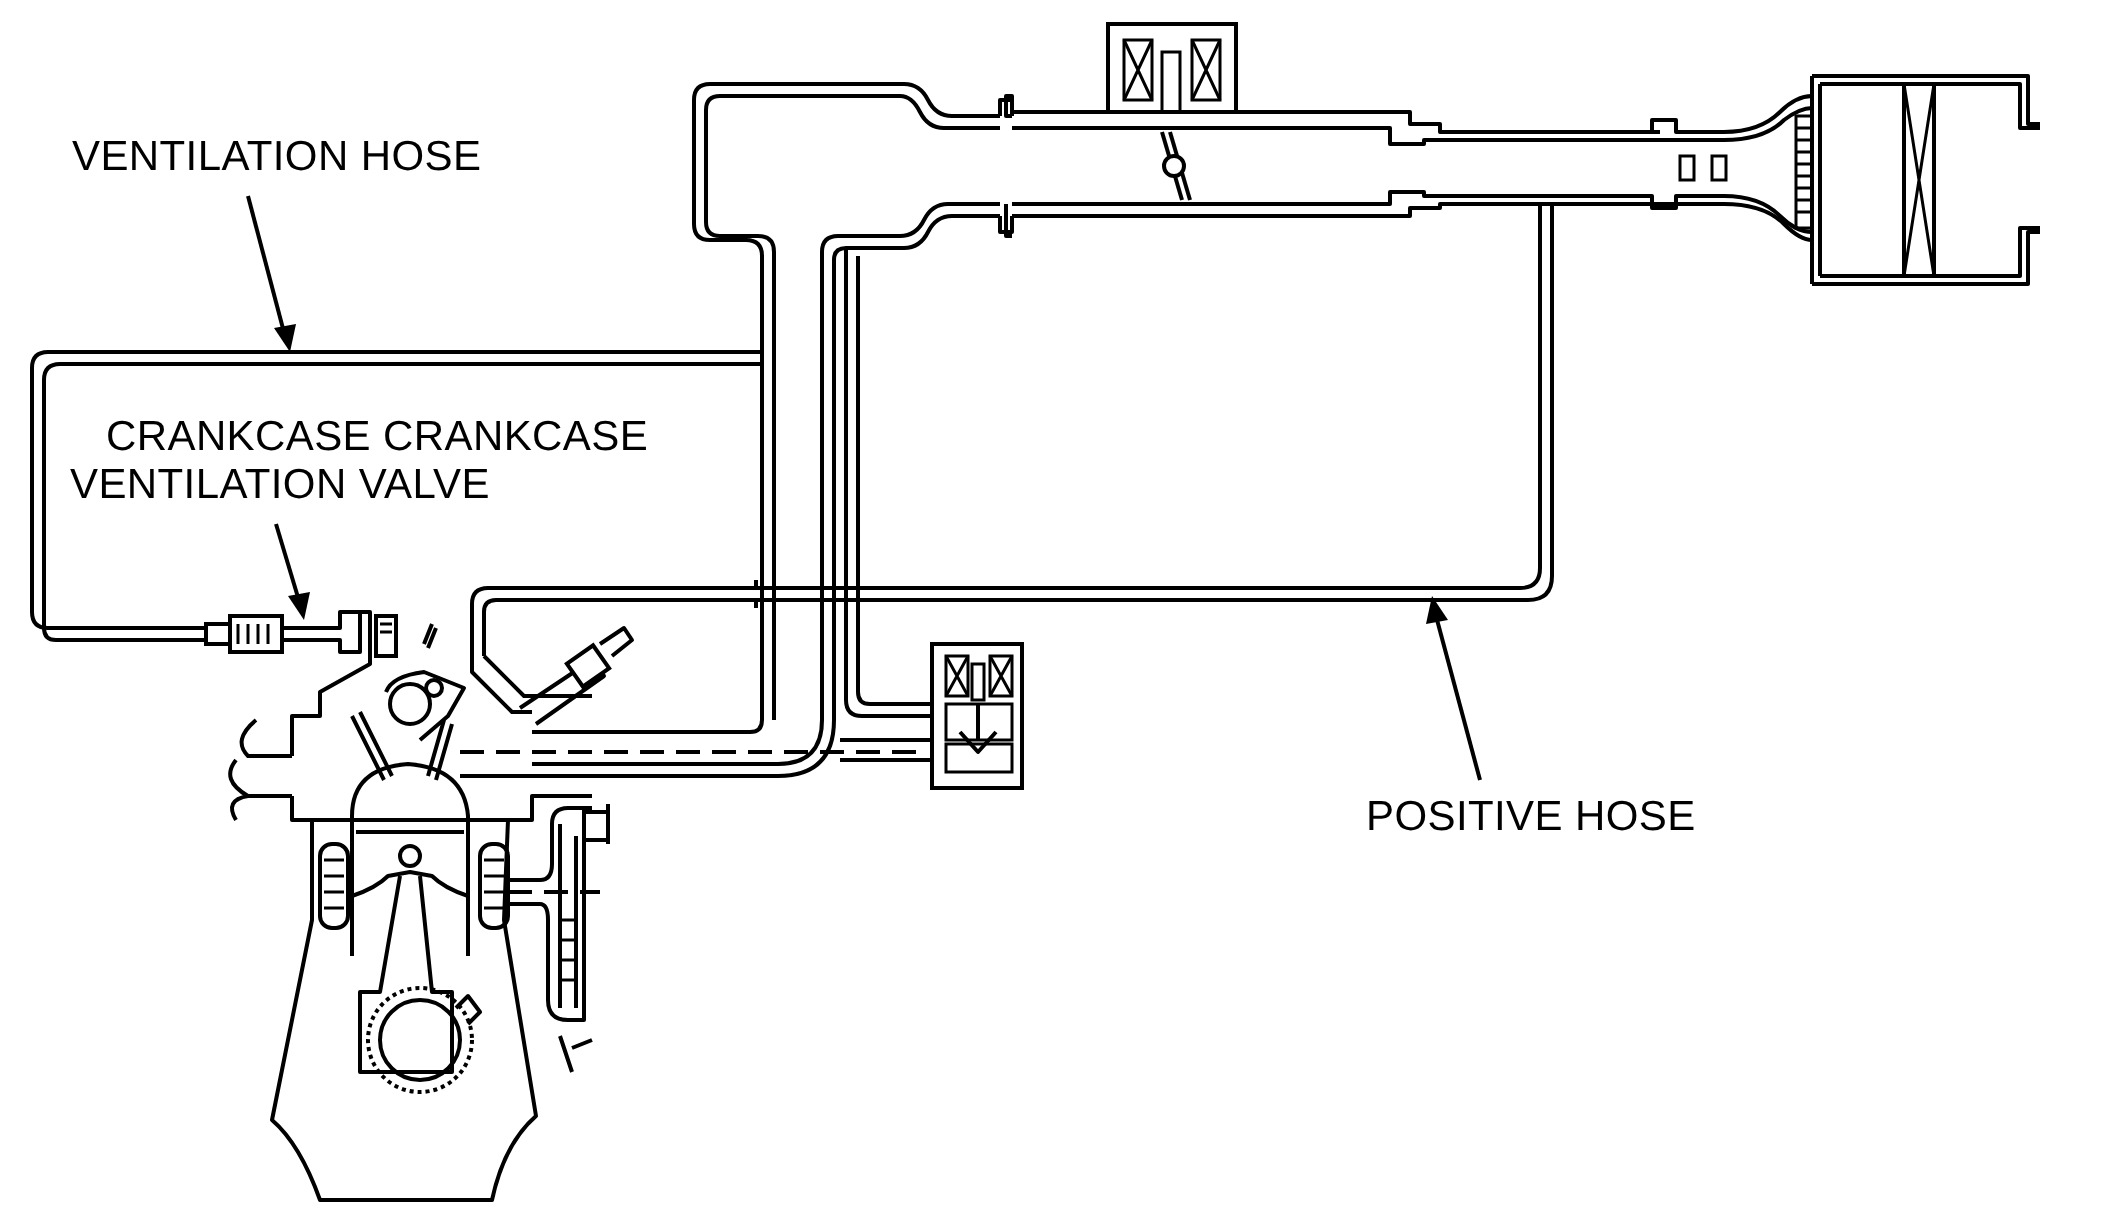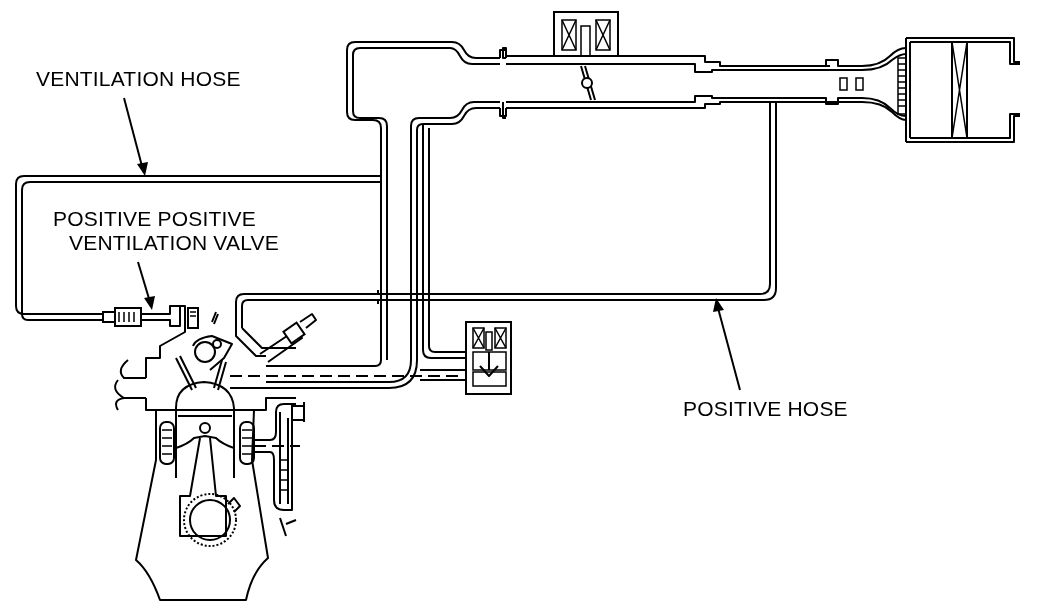--- a/index.html
+++ b/index.html
@@ -199,15 +199,15 @@
     <path class="ln" d="M138 262 L150 302"></path>
     <path class="solid" d="M144 298 L152 310 L155 296 Z"></path>
   </g>
   <g>
     <path class="ln" d="M740 390 L718 308"></path>
     <path class="solid" d="M713 312 L716 298 L724 310 Z"></path>
   </g>
 </svg>
 
 <div class="lbl" style="left:36px; top:67px;">VENTILATION HOSE</div>
-<div class="lbl" style="left:53px; top:207px;">POSITIVE POSITIVE</div>
-<div class="lbl" style="left:69px; top:231px;">VENTILATION VALVE</div>
+<div class="lbl" style="left:53px; top:207px;">CRANKCASE CRANKCASE</div>
+<div class="lbl" style="left:35px; top:231px;">VENTILATION VALVE</div>
 <div class="lbl" style="left:683px; top:397px;">POSITIVE HOSE</div>
 
 </body></html>

